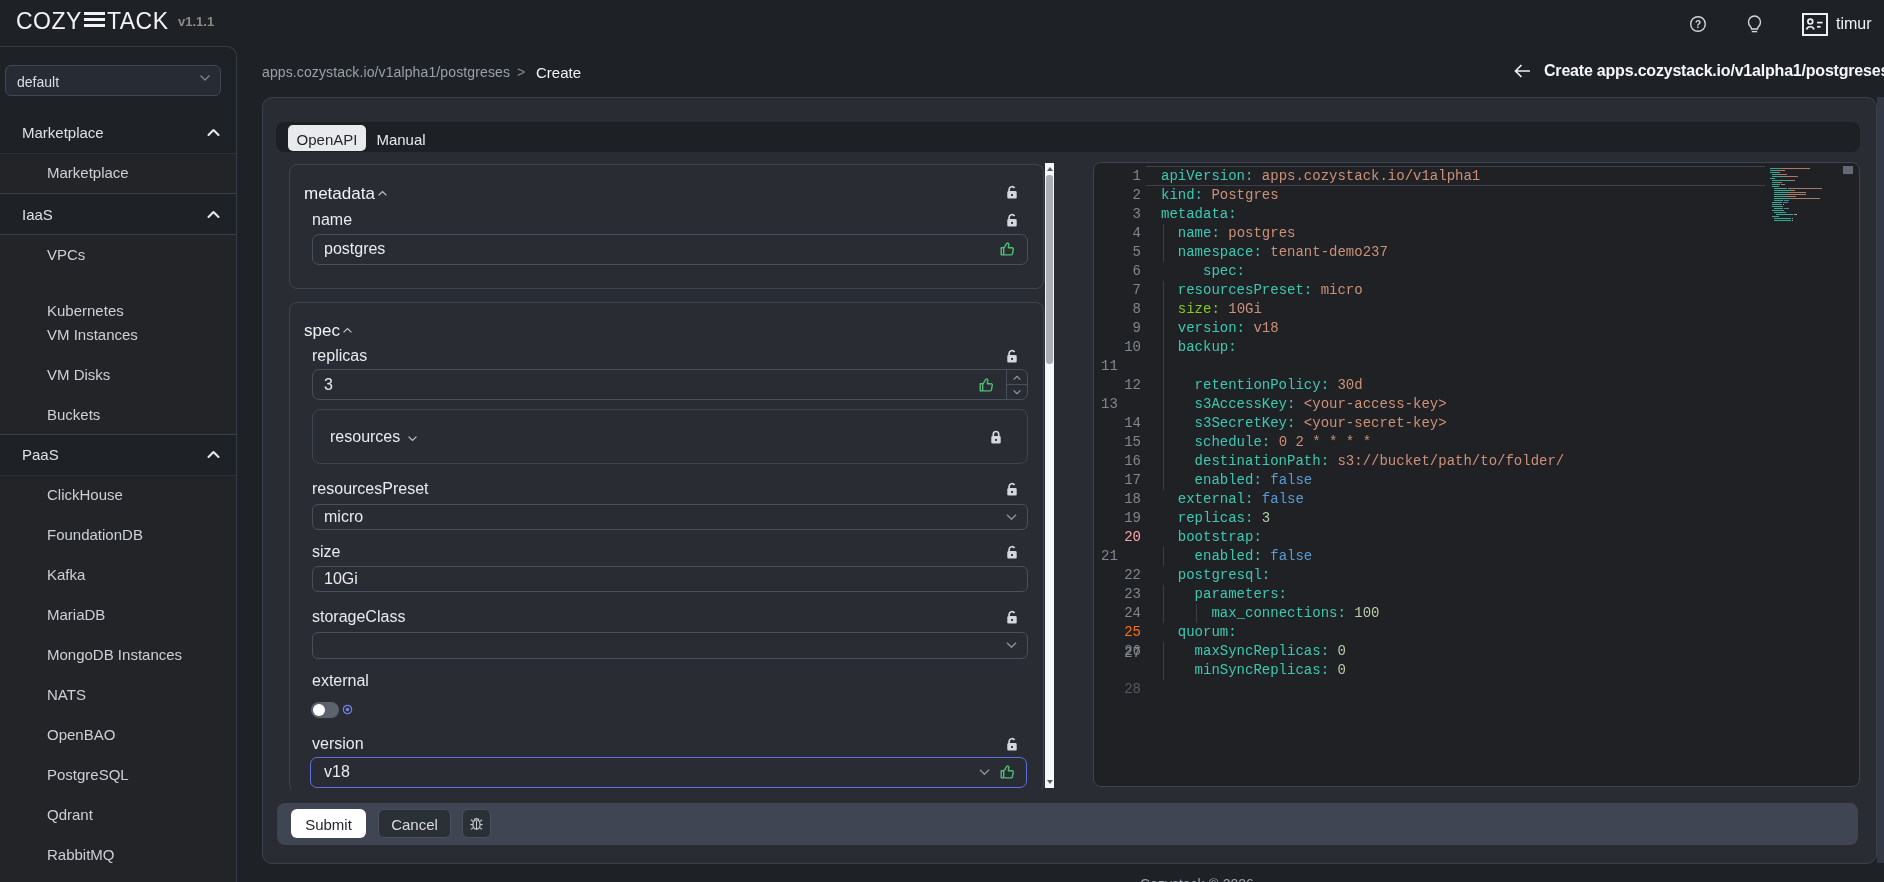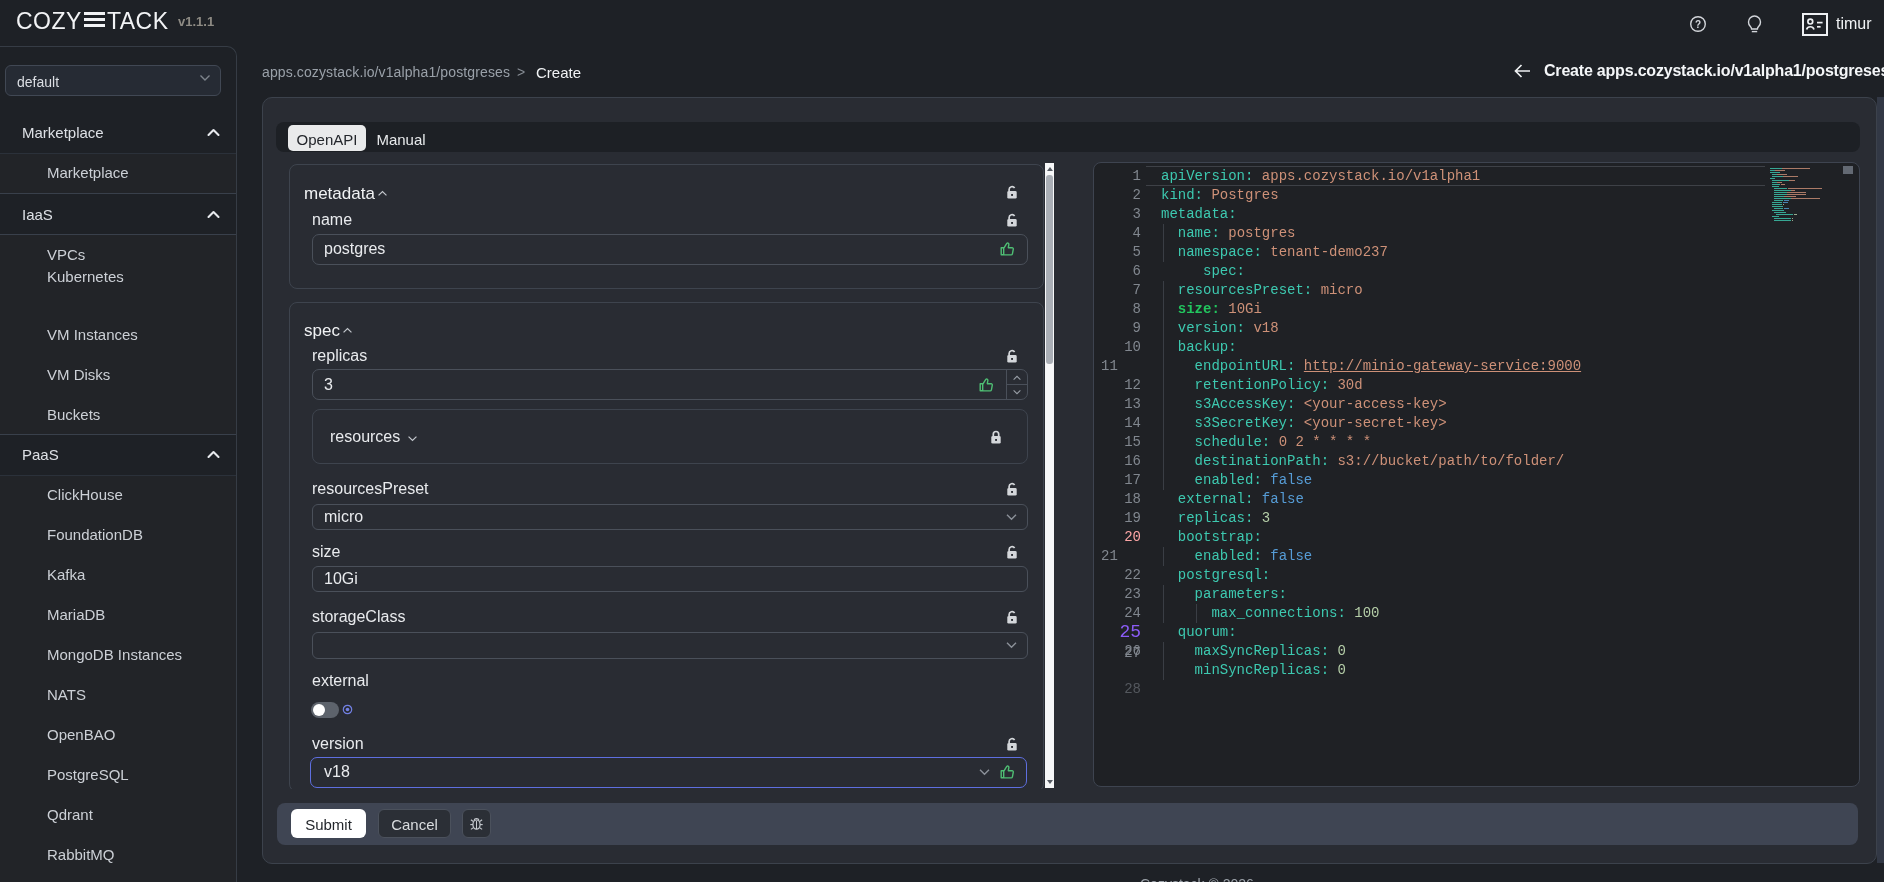--- a/index.html
+++ b/index.html
@@ -50,21 +50,21 @@
 <div class="ab" style="left:22px;top:77px;font-size:15px;color:#dde0e5">Marketplace</div>
 <svg class="ab" style="left:207px;top:81px" width="13" height="9" viewBox="0 0 13 9">
 <polyline points="1.5,7 6.5,2 11.5,7" fill="none" stroke="#e8eaee" stroke-width="2.1" stroke-linecap="round" stroke-linejoin="round"></polyline>
       </svg>
 <div class="ab" style="left:47px;top:117px;font-size:15px;color:#ccd0d6">Marketplace</div>
 <div class="ab" style="left:22px;top:159px;font-size:15px;color:#dde0e5">IaaS</div>
 <svg class="ab" style="left:207px;top:163px" width="13" height="9" viewBox="0 0 13 9">
 <polyline points="1.5,7 6.5,2 11.5,7" fill="none" stroke="#e8eaee" stroke-width="2.1" stroke-linecap="round" stroke-linejoin="round"></polyline>
       </svg>
 <div class="ab" style="left:47px;top:199px;font-size:15px;color:#ccd0d6">VPCs</div>
-<div class="ab" style="left:47px;top:221px;font-size:15px;color:#ccd0d6">Kubernetes</div>
+<div class="ab" style="left:47px;top:255px;font-size:15px;color:#ccd0d6">Kubernetes</div>
 <div class="ab" style="left:47px;top:279px;font-size:15px;color:#ccd0d6">VM Instances</div>
 <div class="ab" style="left:47px;top:319px;font-size:15px;color:#ccd0d6">VM Disks</div>
 <div class="ab" style="left:47px;top:359px;font-size:15px;color:#ccd0d6">Buckets</div>
 <div class="ab" style="left:22px;top:399px;font-size:15px;color:#dde0e5">PaaS</div>
 <svg class="ab" style="left:207px;top:403px" width="13" height="9" viewBox="0 0 13 9">
 <polyline points="1.5,7 6.5,2 11.5,7" fill="none" stroke="#e8eaee" stroke-width="2.1" stroke-linecap="round" stroke-linejoin="round"></polyline>
       </svg>
 <div class="ab" style="left:47px;top:439px;font-size:15px;color:#ccd0d6">ClickHouse</div>
 <div class="ab" style="left:47px;top:479px;font-size:15px;color:#ccd0d6">FoundationDB</div>
 <div class="ab" style="left:47px;top:519px;font-size:15px;color:#ccd0d6">Kafka</div>
@@ -208,30 +208,29 @@
 <div class="ab mono" style="left:1161px;top:205px;height:19px;line-height:19px;font-size:14px;white-space:pre"><span style="color:#3dc9b0;">metadata:</span></div>
 <div class="ab mono" style="left:1101px;top:224px;width:40px;height:19px;line-height:19px;font-size:14px;text-align:right;color:#81878f">4</div>
 <div class="ab mono" style="left:1161px;top:224px;height:19px;line-height:19px;font-size:14px;white-space:pre"><span style="color:#d4d4d4;">  </span><span style="color:#3dc9b0;">name:</span><span style="color:#ce9178;"> postgres</span></div>
 <div class="ab mono" style="left:1101px;top:243px;width:40px;height:19px;line-height:19px;font-size:14px;text-align:right;color:#81878f">5</div>
 <div class="ab mono" style="left:1161px;top:243px;height:19px;line-height:19px;font-size:14px;white-space:pre"><span style="color:#d4d4d4;">  </span><span style="color:#3dc9b0;">namespace:</span><span style="color:#ce9178;"> tenant-demo237</span></div>
 <div class="ab mono" style="left:1101px;top:262px;width:40px;height:19px;line-height:19px;font-size:14px;text-align:right;color:#81878f">6</div>
 <div class="ab mono" style="left:1203px;top:262px;height:19px;line-height:19px;font-size:14px;white-space:pre"><span style="color:#3dc9b0;">spec:</span></div>
 <div class="ab mono" style="left:1101px;top:281px;width:40px;height:19px;line-height:19px;font-size:14px;text-align:right;color:#81878f">7</div>
 <div class="ab mono" style="left:1161px;top:281px;height:19px;line-height:19px;font-size:14px;white-space:pre"><span style="color:#d4d4d4;">  </span><span style="color:#3dc9b0;">resourcesPreset:</span><span style="color:#ce9178;"> micro</span></div>
 <div class="ab mono" style="left:1101px;top:300px;width:40px;height:19px;line-height:19px;font-size:14px;text-align:right;color:#81878f">8</div>
-<div class="ab mono" style="left:1161px;top:300px;height:19px;line-height:19px;font-size:14px;white-space:pre"><span style="color:#d4d4d4;">  </span><span style="color:#22c55e;font-weight:bold;">size:</span><span style="color:#ce9178;"> 10Gi</span></div>
+<div class="ab mono" style="left:1161px;top:300px;height:19px;line-height:19px;font-size:14px;white-space:pre"><span style="color:#d4d4d4;">  </span><span style="color:#84cc16;">size:</span><span style="color:#ce9178;"> 10Gi</span></div>
 <div class="ab mono" style="left:1101px;top:319px;width:40px;height:19px;line-height:19px;font-size:14px;text-align:right;color:#81878f">9</div>
 <div class="ab mono" style="left:1161px;top:319px;height:19px;line-height:19px;font-size:14px;white-space:pre"><span style="color:#d4d4d4;">  </span><span style="color:#3dc9b0;">version:</span><span style="color:#ce9178;"> v18</span></div>
 <div class="ab mono" style="left:1101px;top:338px;width:40px;height:19px;line-height:19px;font-size:14px;text-align:right;color:#81878f">10</div>
 <div class="ab mono" style="left:1161px;top:338px;height:19px;line-height:19px;font-size:14px;white-space:pre"><span style="color:#d4d4d4;">  </span><span style="color:#3dc9b0;">backup:</span></div>
 <div class="ab mono" style="left:1101px;top:357px;width:40px;height:19px;line-height:19px;font-size:14px;text-align:left;color:#81878f">11</div>
-<div class="ab mono" style="left:1161px;top:357px;height:19px;line-height:19px;font-size:14px;white-space:pre"><span style="color:#d4d4d4;">    </span><span style="color:#3dc9b0;">endpointURL:</span><span style="color:#ce9178;"> </span><span style="color:#ce9178;text-decoration:underline;">http://minio-gateway-service:9000</span></div>
 <div class="ab mono" style="left:1101px;top:376px;width:40px;height:19px;line-height:19px;font-size:14px;text-align:right;color:#81878f">12</div>
 <div class="ab mono" style="left:1161px;top:376px;height:19px;line-height:19px;font-size:14px;white-space:pre"><span style="color:#d4d4d4;">    </span><span style="color:#3dc9b0;">retentionPolicy:</span><span style="color:#ce9178;"> 30d</span></div>
-<div class="ab mono" style="left:1101px;top:395px;width:40px;height:19px;line-height:19px;font-size:14px;text-align:right;color:#81878f">13</div>
+<div class="ab mono" style="left:1101px;top:395px;width:40px;height:19px;line-height:19px;font-size:14px;color:#81878f">13</div>
 <div class="ab mono" style="left:1161px;top:395px;height:19px;line-height:19px;font-size:14px;white-space:pre"><span style="color:#d4d4d4;">    </span><span style="color:#3dc9b0;">s3AccessKey:</span><span style="color:#ce9178;"> &lt;your-access-key&gt;</span></div>
 <div class="ab mono" style="left:1101px;top:414px;width:40px;height:19px;line-height:19px;font-size:14px;text-align:right;color:#81878f">14</div>
 <div class="ab mono" style="left:1161px;top:414px;height:19px;line-height:19px;font-size:14px;white-space:pre"><span style="color:#d4d4d4;">    </span><span style="color:#3dc9b0;">s3SecretKey:</span><span style="color:#ce9178;"> &lt;your-secret-key&gt;</span></div>
 <div class="ab mono" style="left:1101px;top:433px;width:40px;height:19px;line-height:19px;font-size:14px;text-align:right;color:#81878f">15</div>
 <div class="ab mono" style="left:1161px;top:433px;height:19px;line-height:19px;font-size:14px;white-space:pre"><span style="color:#d4d4d4;">    </span><span style="color:#3dc9b0;">schedule:</span><span style="color:#ce9178;"> 0 2 * * * *</span></div>
 <div class="ab mono" style="left:1101px;top:452px;width:40px;height:19px;line-height:19px;font-size:14px;text-align:right;color:#81878f">16</div>
 <div class="ab mono" style="left:1161px;top:452px;height:19px;line-height:19px;font-size:14px;white-space:pre"><span style="color:#d4d4d4;">    </span><span style="color:#3dc9b0;">destinationPath:</span><span style="color:#ce9178;"> s3://bucket/path/to/folder/</span></div>
 <div class="ab mono" style="left:1101px;top:471px;width:40px;height:19px;line-height:19px;font-size:14px;text-align:right;color:#81878f">17</div>
 <div class="ab mono" style="left:1161px;top:471px;height:19px;line-height:19px;font-size:14px;white-space:pre"><span style="color:#d4d4d4;">    </span><span style="color:#3dc9b0;">enabled:</span><span style="color:#ce9178;"> </span><span style="color:#569cd6;">false</span></div>
 <div class="ab mono" style="left:1101px;top:490px;width:40px;height:19px;line-height:19px;font-size:14px;text-align:right;color:#81878f">18</div>
@@ -241,21 +240,21 @@
 <div class="ab mono" style="left:1101px;top:528px;width:40px;height:19px;line-height:19px;font-size:14px;text-align:right;color:#fca5a5">20</div>
 <div class="ab mono" style="left:1161px;top:528px;height:19px;line-height:19px;font-size:14px;white-space:pre"><span style="color:#d4d4d4;">  </span><span style="color:#3dc9b0;">bootstrap:</span></div>
 <div class="ab mono" style="left:1101px;top:547px;width:40px;height:19px;line-height:19px;font-size:14px;color:#81878f">21</div>
 <div class="ab mono" style="left:1161px;top:547px;height:19px;line-height:19px;font-size:14px;white-space:pre"><span style="color:#d4d4d4;">    </span><span style="color:#3dc9b0;">enabled:</span><span style="color:#ce9178;"> </span><span style="color:#569cd6;">false</span></div>
 <div class="ab mono" style="left:1101px;top:566px;width:40px;height:19px;line-height:19px;font-size:14px;text-align:right;color:#81878f">22</div>
 <div class="ab mono" style="left:1161px;top:566px;height:19px;line-height:19px;font-size:14px;white-space:pre"><span style="color:#d4d4d4;">  </span><span style="color:#3dc9b0;">postgresql:</span></div>
 <div class="ab mono" style="left:1101px;top:585px;width:40px;height:19px;line-height:19px;font-size:14px;text-align:right;color:#81878f">23</div>
 <div class="ab mono" style="left:1161px;top:585px;height:19px;line-height:19px;font-size:14px;white-space:pre"><span style="color:#d4d4d4;">    </span><span style="color:#3dc9b0;">parameters:</span></div>
 <div class="ab mono" style="left:1101px;top:604px;width:40px;height:19px;line-height:19px;font-size:14px;text-align:right;color:#81878f">24</div>
 <div class="ab mono" style="left:1161px;top:604px;height:19px;line-height:19px;font-size:14px;white-space:pre"><span style="color:#d4d4d4;">      </span><span style="color:#3dc9b0;">max_connections:</span><span style="color:#ce9178;"> </span><span style="color:#b5cea8;">100</span></div>
-<div class="ab mono" style="left:1101px;top:623px;width:40px;height:19px;line-height:19px;font-size:18px;text-align:right;color:#8b5cf6">25</div>
+<div class="ab mono" style="left:1101px;top:623px;width:40px;height:19px;line-height:19px;font-size:14px;text-align:right;color:#f97316">25</div>
 <div class="ab mono" style="left:1161px;top:623px;height:19px;line-height:19px;font-size:14px;white-space:pre"><span style="color:#d4d4d4;">  </span><span style="color:#3dc9b0;">quorum:</span></div>
 <div class="ab mono" style="left:1101px;top:642px;width:40px;height:19px;line-height:19px;font-size:14px;text-align:right;color:#81878f">26</div>
 <div class="ab mono" style="left:1161px;top:642px;height:19px;line-height:19px;font-size:14px;white-space:pre"><span style="color:#d4d4d4;">    </span><span style="color:#3dc9b0;">maxSyncReplicas:</span><span style="color:#ce9178;"> </span><span style="color:#b5cea8;">0</span></div>
 <div class="ab mono" style="left:1101px;top:644px;width:40px;height:19px;line-height:19px;font-size:14px;text-align:right;color:#81878f">27</div>
 <div class="ab mono" style="left:1161px;top:661px;height:19px;line-height:19px;font-size:14px;white-space:pre"><span style="color:#d4d4d4;">    </span><span style="color:#3dc9b0;">minSyncReplicas:</span><span style="color:#ce9178;"> </span><span style="color:#b5cea8;">0</span></div>
 <div class="ab mono" style="left:1101px;top:680px;width:40px;height:19px;line-height:19px;font-size:14px;text-align:right;color:#54585e">28</div>
 <div class="ab" style="left:1163px;top:224px;width:1px;height:38px;background:#3a3e45"></div>
 <div class="ab" style="left:1163px;top:281px;width:1px;height:209px;background:#3a3e45"></div>
 <div class="ab" style="left:1163px;top:547px;width:1px;height:19px;background:#3a3e45"></div>
 <div class="ab" style="left:1163px;top:585px;width:1px;height:38px;background:#3a3e45"></div>

